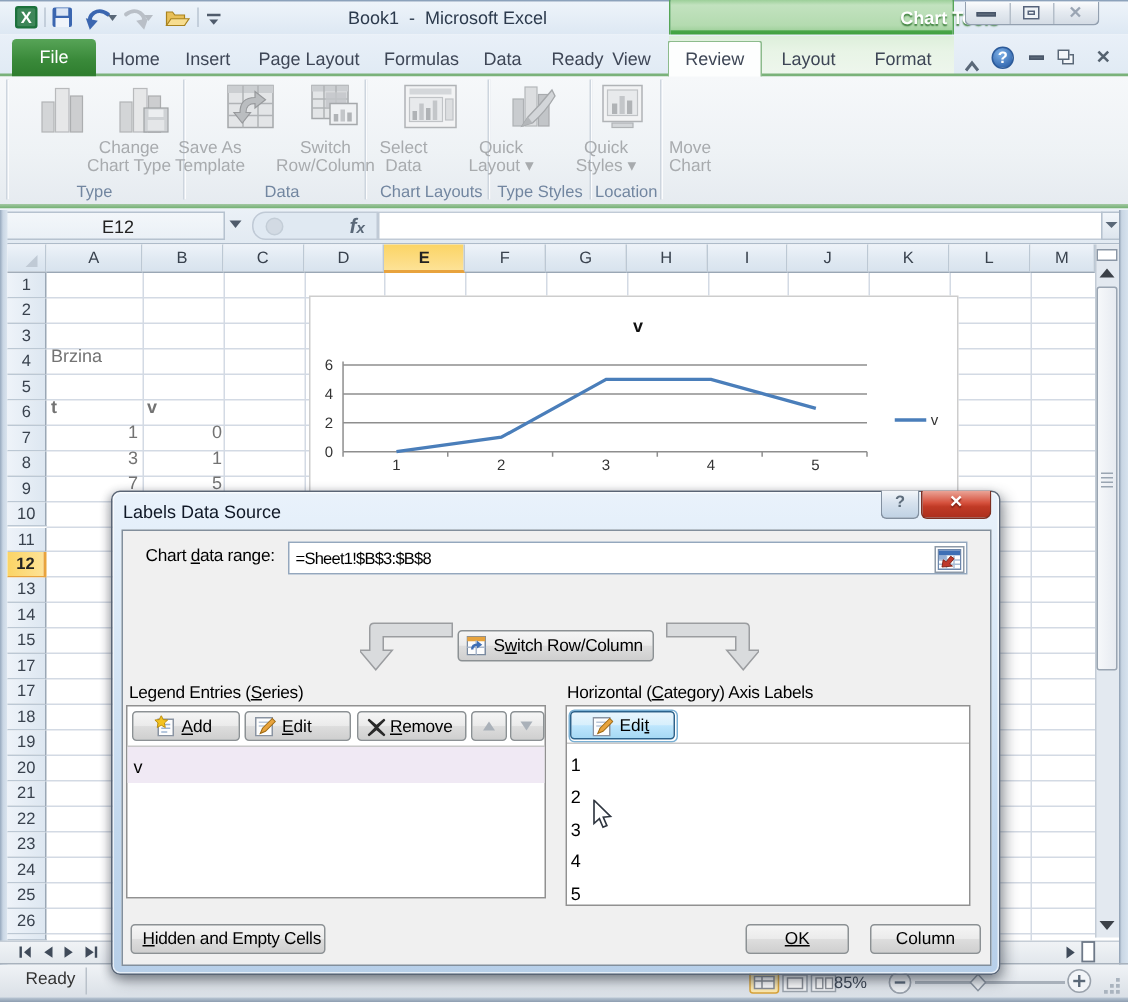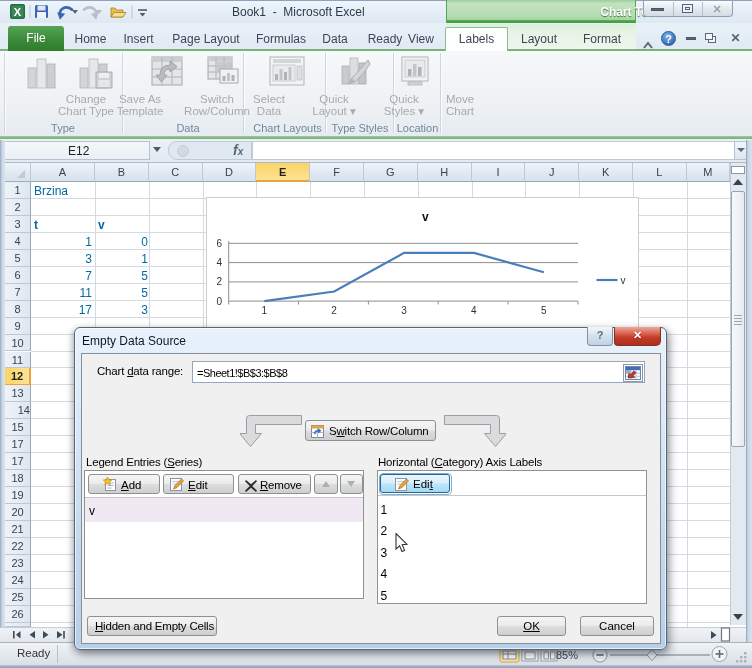--- a/index.html
+++ b/index.html
@@ -32,21 +32,21 @@
   #namebox{left:2px;top:141px;width:148px;height:19px;background:linear-gradient(#f3f7fa,#eaf0f6);border:1px solid #b6c2cf;box-sizing:border-box;}
   #fxbox{left:168px;top:141px;width:84px;height:19px;background:#e0e9f2;border:1px solid #c0cad6;border-radius:9px 0 0 9px;box-sizing:border-box;}
   #finput{left:252px;top:141px;width:483px;height:19px;background:#fff;border:1px solid #c0cad6;box-sizing:border-box;}
   
   .colhdr{top:163px;height:19px;background:linear-gradient(#eef3f9,#e0e9f2 55%,#d8e3ee);border-right:1px solid #bcc8d4;border-bottom:1px solid #9aa7b5;box-sizing:border-box;
      font-size:11px;color:#39424e;text-align:center;line-height:19px;}
   .rowhdr{left:5px;width:26px;height:16.95px;background:linear-gradient(90deg,#eef3f9,#dde7f1);border-right:1px solid #9aa7b5;border-bottom:1px solid #bcc8d4;box-sizing:border-box;
      font-size:11px;color:#39424e;text-align:center;line-height:16px;}
   .gl-v{top:182px;width:1px;background:#d3dae4;}
   .gl-h{left:31px;height:1px;background:#d3dae4;}
-  .cell{font-size:12px;color:#0369a1;}
+  .cell{font-size:12px;color:#737373;margin-top:46px;}
   .num{text-align:right;}
   
   #vscroll{left:730px;top:163px;width:16px;height:462px;background:#e3e9f0;border-left:1px solid #c3ccd6;box-sizing:border-box;}
   #sheetnav{left:0;top:627px;width:746px;height:15px;background:linear-gradient(#f0f3f6,#e2e7ec);border-top:1px solid #c5cdd6;box-sizing:border-box;}
   #statusbar{left:0;top:642px;width:752px;height:24px;background:linear-gradient(#f0f3f6,#d9dfe6);border-top:1px solid #a8b2bd;box-sizing:border-box;}
   #winbottom{left:0;top:665px;width:752px;height:3px;background:linear-gradient(#b9c6d4,#8d9db0);}
   
   #dlg{left:74px;top:327px;width:593px;height:323px;border-radius:6px;
     background:linear-gradient(#e9f2fb,#d6e6f6 35%,#c2d8ee 70%,#b7cfe9);border:1px solid #5a6575;box-sizing:border-box;
     box-shadow:3px 4px 9px rgba(40,48,60,0.45), -2px 2px 6px rgba(40,48,60,0.28), inset 0 0 0 1px rgba(255,255,255,0.65);}
@@ -97,21 +97,21 @@
 <div class="abs" style="left:446px;top:24px;width:190px;height:26px;background:linear-gradient(#ddefdb,#e8f4e6 40%,#eef6ed);"></div>
 <div class="abs" id="greenline"></div>
 <div class="abs" id="tab-file">File</div>
 <div class="abs tab" style="left:66px;width:49px;">Home</div>
 <div class="abs tab" style="left:115px;width:47px;">Insert</div>
 <div class="abs tab" style="left:162px;width:88px;">Page Layout</div>
 <div class="abs tab" style="left:250px;width:62px;">Formulas</div>
 <div class="abs tab" style="left:312px;width:46px;">Data</div>
 <div class="abs tab" style="left:358px;width:54px;">Ready</div>
 <div class="abs tab" style="left:399px;width:44px;">View</div>
-<div class="abs tab" id="tab-design" style="left:445px;width:61px;">Labels</div>
+<div class="abs tab" id="tab-design" style="left:445px;width:61px;">Review</div>
 <div class="abs tab" style="left:506px;width:66px;">Layout</div>
 <div class="abs tab" style="left:572px;width:60px;">Format</div>
 <div class="abs" style="left:643px;top:35px;width:10px;height:8px;">
 <svg width="10" height="8" xmlns="http://www.w3.org/2000/svg">
       <path d="M 1 7 L 5 2 L 9 7" fill="none" stroke="#5a6878" stroke-width="2"></path>
     </svg></div>
 <div class="abs" style="left:661px;top:31px;width:15px;height:15px;border-radius:50%;
   background:radial-gradient(circle at 40% 30%,#7fb2e8,#3a6fb5 70%,#2c5a99);border:1px solid #2c5a99;box-sizing:border-box;
   color:#fff;font-size:11px;font-weight:bold;text-align:center;line-height:14px;">?</div>
 <div class="abs" style="left:686px;top:37px;width:10px;height:3px;background:#5a6878;border:1px solid #4a576a;box-sizing:border-box;"></div>
@@ -240,21 +240,21 @@
 <div class="abs rowhdr" style="top:232.85px;height:16.95px;">4</div>
 <div class="abs rowhdr" style="top:249.80px;height:16.95px;">5</div>
 <div class="abs rowhdr" style="top:266.75px;height:16.95px;">6</div>
 <div class="abs rowhdr" style="top:283.70px;height:16.95px;">7</div>
 <div class="abs rowhdr" style="top:300.65px;height:16.95px;">8</div>
 <div class="abs rowhdr" style="top:317.60px;height:16.95px;">9</div>
 <div class="abs rowhdr" style="top:334.55px;height:16.95px;">10</div>
 <div class="abs rowhdr" style="top:351.50px;height:16.95px;">11</div>
 <div class="abs rowhdr" style="top:368.45px;height:16.95px;background:linear-gradient(90deg,#fbd465,#fde296);border-bottom:1px solid #e8a33d;border-right:2px solid #e8a33d;color:#222;font-weight:bold;">12</div>
 <div class="abs rowhdr" style="top:385.40px;height:16.95px;">13</div>
-<div class="abs rowhdr" style="top:402.35px;height:16.95px;text-align:right;">14</div>
+<div class="abs rowhdr" style="top:402.35px;height:16.95px;">14</div>
 <div class="abs rowhdr" style="top:419.30px;height:16.95px;">15</div>
 <div class="abs rowhdr" style="top:436.25px;height:16.95px;">17</div>
 <div class="abs rowhdr" style="top:453.20px;height:16.95px;">17</div>
 <div class="abs rowhdr" style="top:470.15px;height:16.95px;">18</div>
 <div class="abs rowhdr" style="top:487.10px;height:16.95px;">19</div>
 <div class="abs rowhdr" style="top:504.05px;height:16.95px;">20</div>
 <div class="abs rowhdr" style="top:521.00px;height:16.95px;">21</div>
 <div class="abs rowhdr" style="top:537.95px;height:16.95px;">22</div>
 <div class="abs rowhdr" style="top:554.90px;height:16.95px;">23</div>
 <div class="abs rowhdr" style="top:571.85px;height:16.95px;">24</div>
@@ -389,21 +389,21 @@
         <rect x="248.0" y="18" width="2.5" height="2.5"></rect>
         <rect x="244.0" y="18" width="2.5" height="2.5"></rect>
 <rect x="252.0" y="14" width="2.5" height="2.5"></rect>
         <rect x="248.0" y="14" width="2.5" height="2.5"></rect>
 <rect x="252.0" y="10" width="2.5" height="2.5"></rect>
 </g>
 </svg></div>
 <div class="abs" id="winbottom"></div>
 
 <div class="abs" id="dlg"></div>
-<div class="abs" style="left:82px;top:334px;font-size:12px;color:#101826;">Empty Data Source</div>
+<div class="abs" style="left:82px;top:334px;font-size:12px;color:#101826;">Labels Data Source</div>
 <div class="abs" id="dlg-help" style="left:587px;top:327px;width:26px;height:19px;background:linear-gradient(#f4f7fa,#d7e2ee 45%,#c0d2e4);border:1px solid #8290a0;border-top:none;border-radius:0 0 4px 4px;box-sizing:border-box;color:#5f6e7d;font-size:11px;font-weight:bold;text-align:center;line-height:16px;">?</div>
 <div class="abs" id="dlg-close" style="left:614px;top:327px;width:47px;height:19px;background:linear-gradient(#eba79a,#d6523e 45%,#c03a26 60%,#ad2f1d);border:1px solid #7e3023;border-top:none;border-radius:0 0 5px 4px;box-sizing:border-box;color:#fff;font-size:12px;font-weight:bold;text-align:center;line-height:17px;text-shadow:0 1px 1px #7e1d10;font-size:11px;line-height:16px;">✕</div>
 <div class="abs" id="dlg-client"></div>
 <div class="abs" style="left:97px;top:365px;font-size:11.5px;letter-spacing:-0.2px;color:#000;">Chart <u>d</u>ata range:</div>
 <div class="abs" style="left:192px;top:361px;width:453px;height:22px;background:#fff;border:1px solid #94a7bd;box-sizing:border-box;"></div>
 <div class="abs" style="left:197px;top:367px;font-size:11px;letter-spacing:-0.5px;color:#000;">=Sheet1!$B$3:$B$8</div>
 <div class="abs" style="left:623px;top:364px;width:20px;height:18px;background:#fff;border:1px solid #8e9aa8;box-sizing:border-box;"></div>
 <div class="abs" style="left:625px;top:366px;width:16px;height:14px;">
 <svg width="16" height="14" xmlns="http://www.w3.org/2000/svg">
 <rect x="0.5" y="0.5" width="15" height="13" fill="#fff" stroke="#5c7doc"></rect>
@@ -482,17 +482,17 @@
 <div class="abs" style="left:413px;top:478px;font-size:11.5px;color:#000;">Edi<u>t</u></div>
 <div class="abs" style="left:378px;top:495px;width:268px;height:1px;background:#c8c8c8;"></div>
 <div class="abs" style="left:380.5px;top:502.5px;font-size:12px;color:#000;">1</div>
 <div class="abs" style="left:380.5px;top:524px;font-size:12px;color:#000;">2</div>
 <div class="abs" style="left:380.5px;top:545.5px;font-size:12px;color:#000;">3</div>
 <div class="abs" style="left:380.5px;top:567px;font-size:12px;color:#000;">4</div>
 <div class="abs" style="left:380.5px;top:588.5px;font-size:12px;color:#000;">5</div>
 <div class="abs w7btn" style="left:87px;top:616px;width:130px;height:20px;"></div>
 <div class="abs" style="left:95px;top:620px;font-size:11.5px;letter-spacing:-0.2px;color:#000;"><u>H</u>idden and Empty Cells</div>
 <div class="abs w7btn" style="left:497px;top:616px;width:69px;height:20px;line-height:19px;text-decoration:underline;">OK</div>
-<div class="abs w7btn" style="left:580px;top:616px;width:74px;height:20px;line-height:19px;">Cancel</div>
+<div class="abs w7btn" style="left:580px;top:616px;width:74px;height:20px;line-height:19px;">Column</div>
 <div class="abs" style="left:395px;top:533px;width:14px;height:21px;">
 <svg width="14" height="21" xmlns="http://www.w3.org/2000/svg">
 <path d="M 1 0.5 L 1 16 L 4.6 12.8 L 7 18.5 L 9.6 17.4 L 7.2 11.8 L 12 11.3 Z" fill="#fff" stroke="#2f3640" stroke-width="1.1"></path>
 </svg></div>
 
 </body></html>

